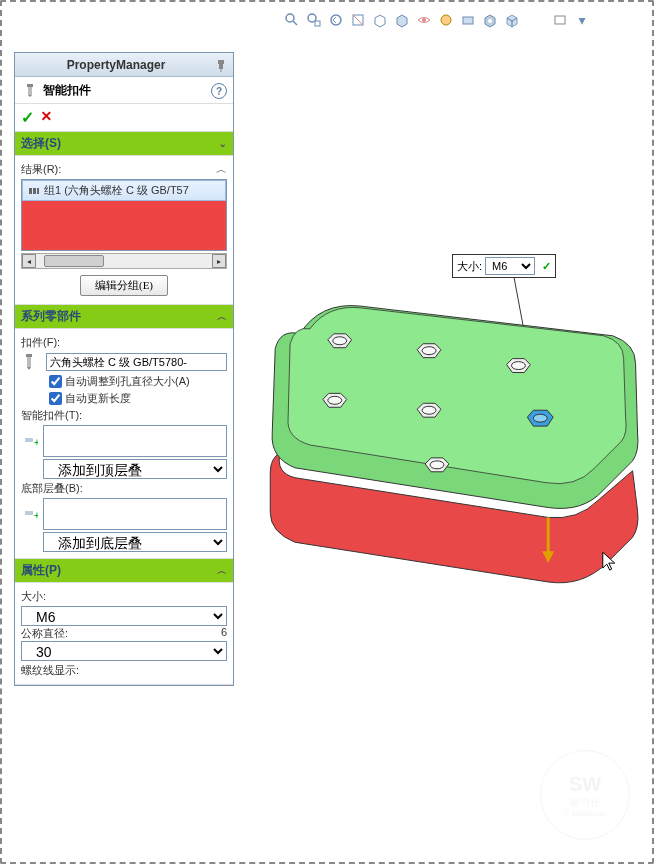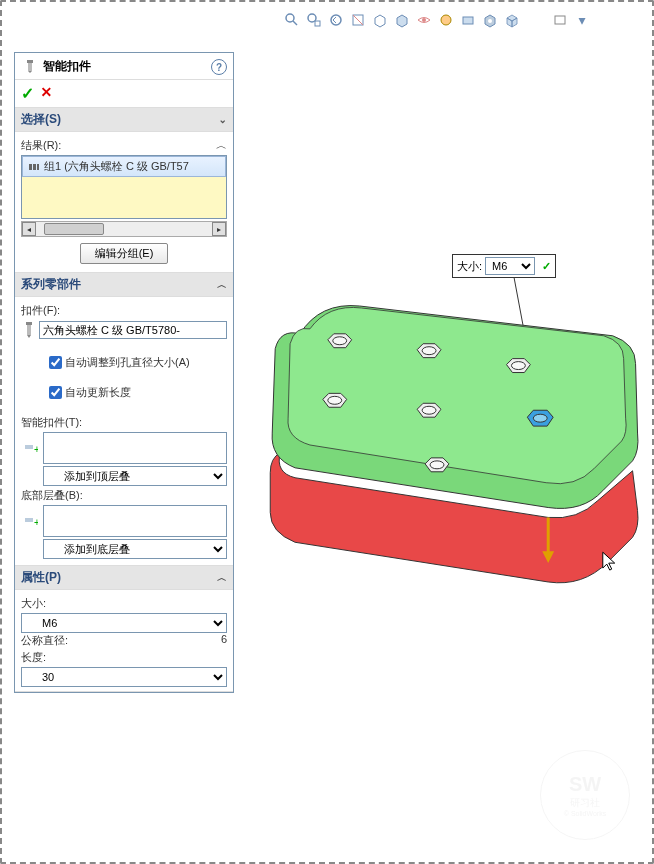--- a/index.html
+++ b/index.html
@@ -18,41 +18,41 @@
 .panel-header-pin { width: 16px; height: 16px; cursor: pointer; display:flex; align-items:center; justify-content:center; }
 
 .panel-subheader { display: flex; align-items: flex-end; padding: 4px 6px; font-size: 12px; font-weight: bold; border-bottom: 1px solid #ddd; }
 .panel-sub-icon { width: 18px; height: 18px; margin-right: 4px; display:flex; align-items:center; justify-content:center; }
 .panel-sub-help { margin-left: auto; width: 16px; height: 16px; border: 1px solid #5a7ea8; border-radius: 50%; color: #5a7ea8; font-size: 10px; display: flex; align-items: center; justify-content: center; cursor: pointer; }
 
 .confirm-row { display: flex; gap: 6px; padding: 4px 6px; border-bottom: 1px solid #ddd; }
 .ok-icon { color: #0a0; font-size: 16px; font-weight: bold; cursor: pointer; }
 .cancel-icon { color: #d00; font-size: 14px; font-weight: bold; cursor: pointer; }
 
-.section-head { display: flex; align-items: center; padding: 3px 6px; font-size: 12px; color: #2a4a7a; font-weight: bold; cursor: pointer; border-bottom: 1px solid #ddd; background: #e5e5e5; }
+.section-head { display: flex; align-items: center; padding: 3px 6px; font-size: 12px; color: #2a4a7a; font-weight: bold; cursor: pointer; border-bottom: 1px solid #ddd; background: #84cc16; }
 .section-head .chev { margin-left: auto; font-size: 10px; color: #555; }
 .section-body { padding: 4px 6px; font-size: 11px; color: #333; border-bottom: 1px solid #ddd; }
 
 .label { font-size: 11px; color: #333; margin: 2px 0; display: block; }
-.listbox { border: 1px solid #7a96b0; background: #fef9c3; height: 64px; overflow: hidden; margin: 2px 0; }
+.listbox { border: 1px solid #7a96b0; background: #ef4444; height: 72px; overflow: hidden; margin: 2px 0; }
 .list-item { display: flex; align-items: center; padding: 2px 4px; background: linear-gradient(#e8f2ff,#d4e6fa); border: 1px solid #9bb6d8; font-size: 11px; white-space: nowrap; overflow: hidden; }
 .list-item-icon { width: 14px; height: 14px; margin-right: 3px; display:flex; align-items:center; justify-content:center; }
 .hscroll { height: 16px; border: 1px solid #aaa; background: #eee; display: flex; align-items: center; margin-top: 1px; }
 .hscroll .arrow { width: 14px; height: 14px; background: #e0e0e0; border: 1px solid #888; display:flex; align-items:center; justify-content:center; font-size:8px; cursor:pointer; }
 .hscroll .track { flex:1; height:14px; position:relative; }
 .hscroll .thumb { position:absolute; left:8px; width:60px; height:12px; top:1px; background:#d0d0d0; border:1px solid #888; border-radius:2px; }
 
-.btn { display: block; margin: 6px auto 4px; padding: 2px 14px; font-size: 11px; border: 1px solid #888; background: linear-gradient(#fff,#e8e8e8); cursor: pointer; border-radius:2px; }
-
-.inline-row { display: flex; align-items: center; gap: 2px; margin: 2px 0; }
+.btn { display: block; margin: 6px auto 4px; padding: 2px 14px; font-size: 11px; border: 1px solid #888; background: linear-gradient(#fff,#e8e8e8); cursor: pointer; border-radius:2px;font-family:Liberation Serif, serif; }
+
+.inline-row { display: flex; align-items: center; gap: 9px; margin: 2px 0; }
 .fastener-icon { width: 16px; height: 20px; display:flex; align-items:center; justify-content:center; }
 .text-input { flex: 1; border: 1px solid #7a96b0; font-size: 11px; padding: 1px 3px; height: 18px; background:#fff; }
-.select { width: 100%; border: 1px solid #7a96b0; font-size: 11px; padding: 1px 16px; height: 20px; background:#fff; }
+.select { width: 100%; border: 1px solid #7a96b0; font-size: 14px; padding: 1px 10px; height: 20px; background:#fff; }
 .select-inline { border: 1px solid #7a96b0; font-size: 11px; padding: 1px 2px; height: 18px; background:#fff; }
-.checkbox-row { display: flex; align-items: center; gap: 3px; font-size: 11px; margin: 15px 0; padding-left: 28px; }
+.checkbox-row { display: flex; align-items: center; gap: 3px; font-size: 11px; margin: 2px 0; padding-left: 28px; }
 .checkbox-row input { accent-color: #2a6ac8; }
 
 .stack-row { display: flex; align-items: flex-start; gap: 4px; margin: 2px 0; }
 .stack-icon { width: 18px; height: 18px; margin-top:6px; display:flex; align-items:center; justify-content:center; }
 .stack-box { flex: 1; }
 .stack-input { width: 100%; height: 32px; border: 1px solid #7a96b0; background: #fff; }
 .stack-select { width: 100%; margin-top: 2px; }
 
 .val-right { float: right; font-size: 11px; }
 
@@ -135,20 +135,30 @@
   <span style="width:24px"></span>
   <span class="tool-icon">
       <svg viewBox="0 0 16 16">
         <rect x="3" y="4" width="10" height="8" fill="none" stroke="#888"></rect>
       </svg>
     </span>
   <span class="tool-icon">▾</span>
 </div>
 
 <div class="panel">
+  <div class="panel-header">
+    <span class="panel-header-title">PropertyManager</span>
+    <span class="panel-header-pin">
+        <svg width="14" height="14" viewBox="0 0 14 14">
+          <rect x="4" y="2" width="6" height="4" fill="#888"></rect>
+          <rect x="5" y="6" width="4" height="5" fill="#888"></rect>
+          <line x1="7" y1="11" x2="7" y2="14" stroke="#888"></line>
+        </svg>
+      </span>
+  </div>
 
   <div class="panel-subheader">
     <span class="panel-sub-icon">
         <svg width="16" height="16" viewBox="0 0 16 16">
           <rect x="5" y="2" width="6" height="3" fill="#888"></rect>
           <rect x="6" y="5" width="4" height="8" fill="#bbb"></rect>
           <path d="M6 13 L8 15 L10 13" fill="#888"></path>
         </svg>
       </span>
     <span>智能扣件</span>
@@ -250,22 +260,22 @@
     <span>属性(P)</span>
     <span class="chev">︿</span>
   </div>
   <div class="section-body">
     <span class="label">大小:</span>
     <select class="select"><option>M6</option></select>
     <div style="margin:0 0">
       <span class="label" style="display:inline">公称直径:</span>
       <span class="val-right">6</span>
     </div>
-    <span class="label">长度:</span>
     <select class="select"><option>30</option></select>
+    <span class="label">螺纹线显示:</span>
   </div>
 </div>
 
 <div class="callout">
   <span>大小:</span>
   <select class="select-inline" style="width:50px"><option>M6</option></select>
   <span class="ok">✓</span>
 </div>
 
 <div class="viewport">

